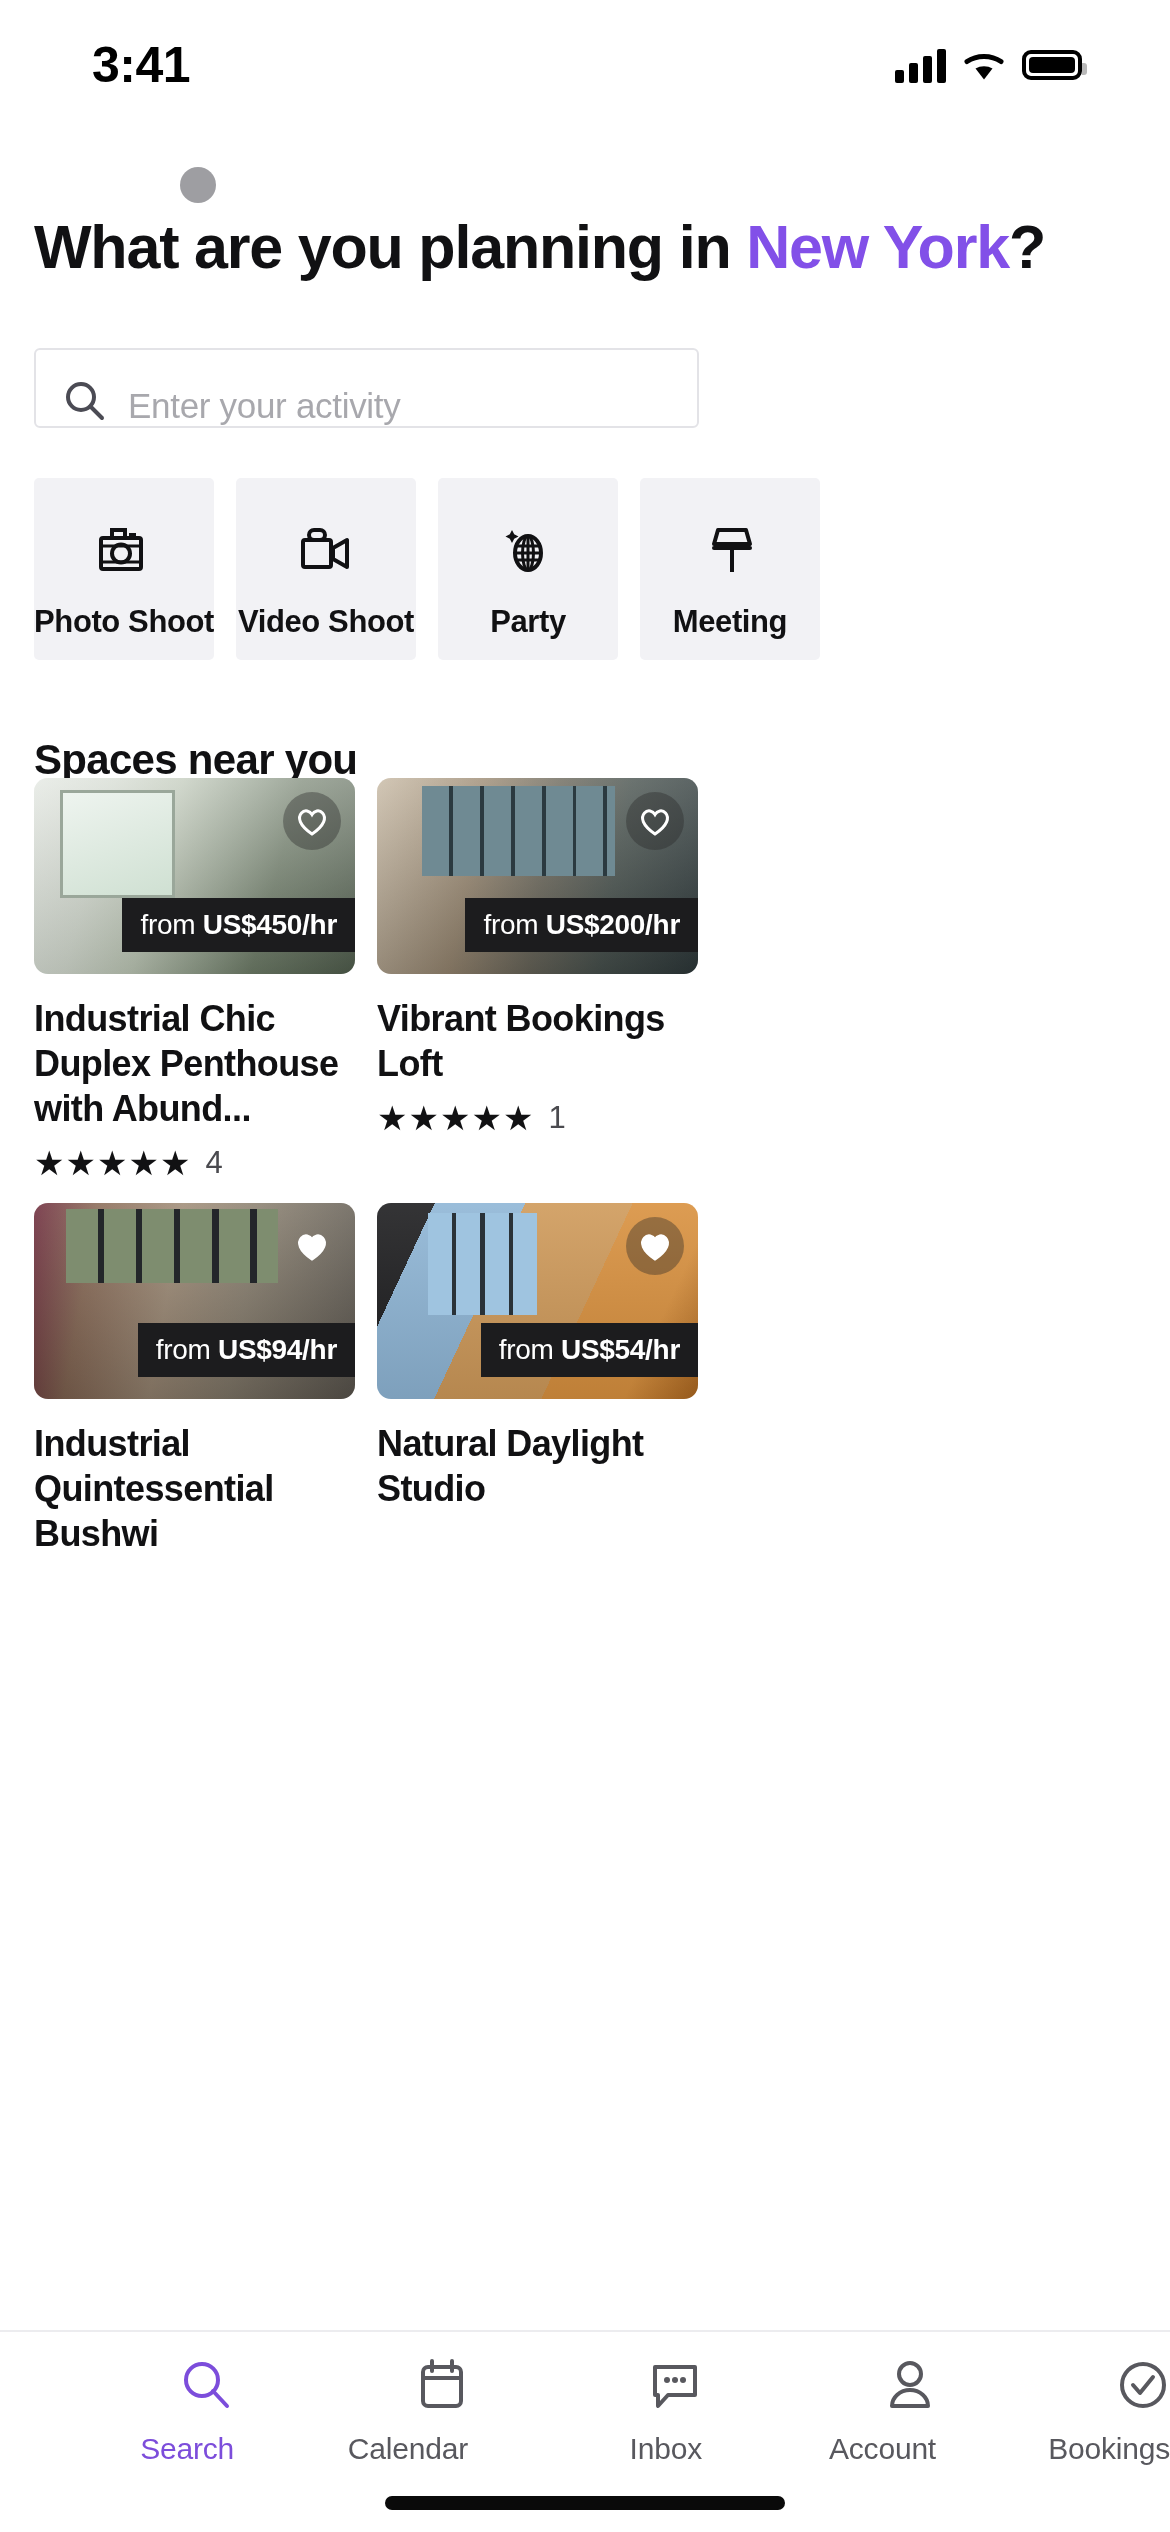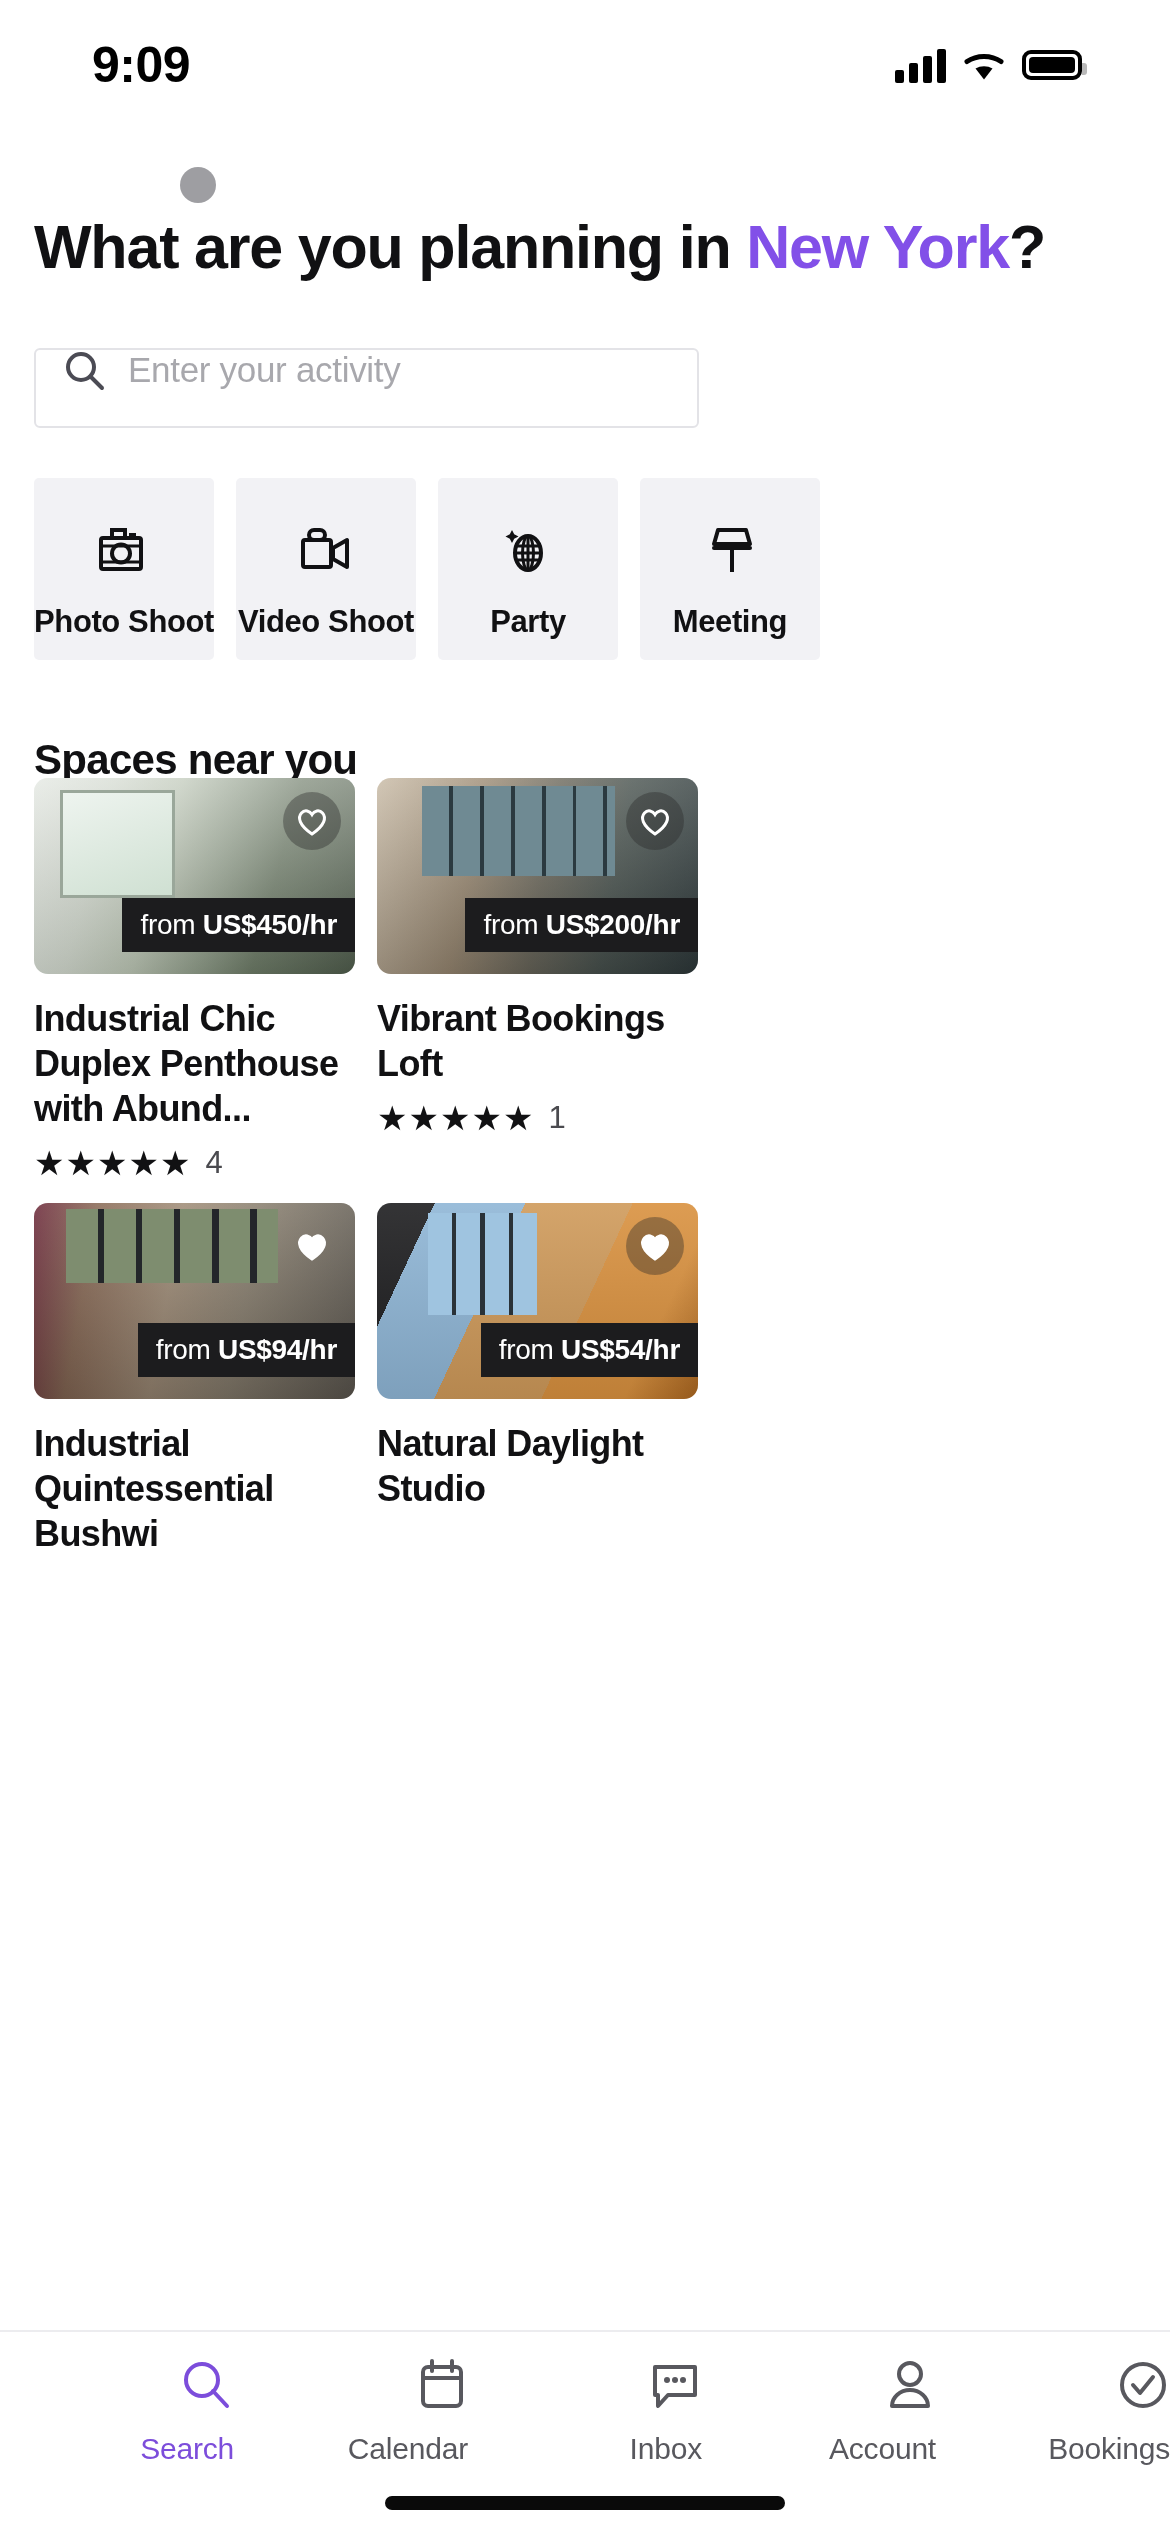--- a/index.html
+++ b/index.html
@@ -48,21 +48,21 @@
     position: absolute; left: 30px; top: 82px; width: 1090px;
     font-size: 61px; font-weight: 700; line-height: 1.17; color: #111113;
     letter-spacing: -1.2px;
   }
   .headline .city { color: #8250e8; }
 
   .searchbar {
     position: absolute; left: 30px; top: 218px;
     width: 665px; height: 80px;
     border: 2px solid #e3e3e7; border-radius: 6px; background: #fff;
-    display: flex; align-items: flex-start; padding: 0 28px; gap: 22px;
+    display: flex; align-items: flex-end; padding: 0 28px; gap: 22px;
   }
   .searchbar .placeholder { font-size: 35px; color: #a8a8ad; letter-spacing: -0.3px; }
 
   
   .chips {
     position: absolute; left: 0; top: 348px; width: 942px; height: 182px;
     display: flex; gap: 22px; padding-left: 30px;
   }
   .chip {
     flex: 0 0 180px; height: 182px; background: #f2f2f5; border-radius: 5px;
@@ -149,21 +149,21 @@
   .ph4::after { content:""; position:absolute; left:16%; top:5%; width:34%; height:52%;
       background: repeating-linear-gradient(90deg,#9fc4e0 0 22%,#2a3238 22% 26%),
                   repeating-linear-gradient(0deg,#9fc4e0 0 20%,#2a3238 20% 24%); }
 </style>
 </head>
 <body>
 
 <div class="phone">
 
   <div class="statusbar">
-    <div class="status-time">9:09</div>
+    <div class="status-time">3:41</div>
     <div class="status-right">
       <div class="bars">
           <i></i>
           <i></i>
           <i></i>
           <i></i>
         </div>
       <div class="wifi">
         <svg width="44" height="34" viewBox="0 0 44 34">
             <path d="M22 31.5 L13.5 20.5 a13.5 10.5 0 0 1 17 0 Z" fill="#000"></path>

